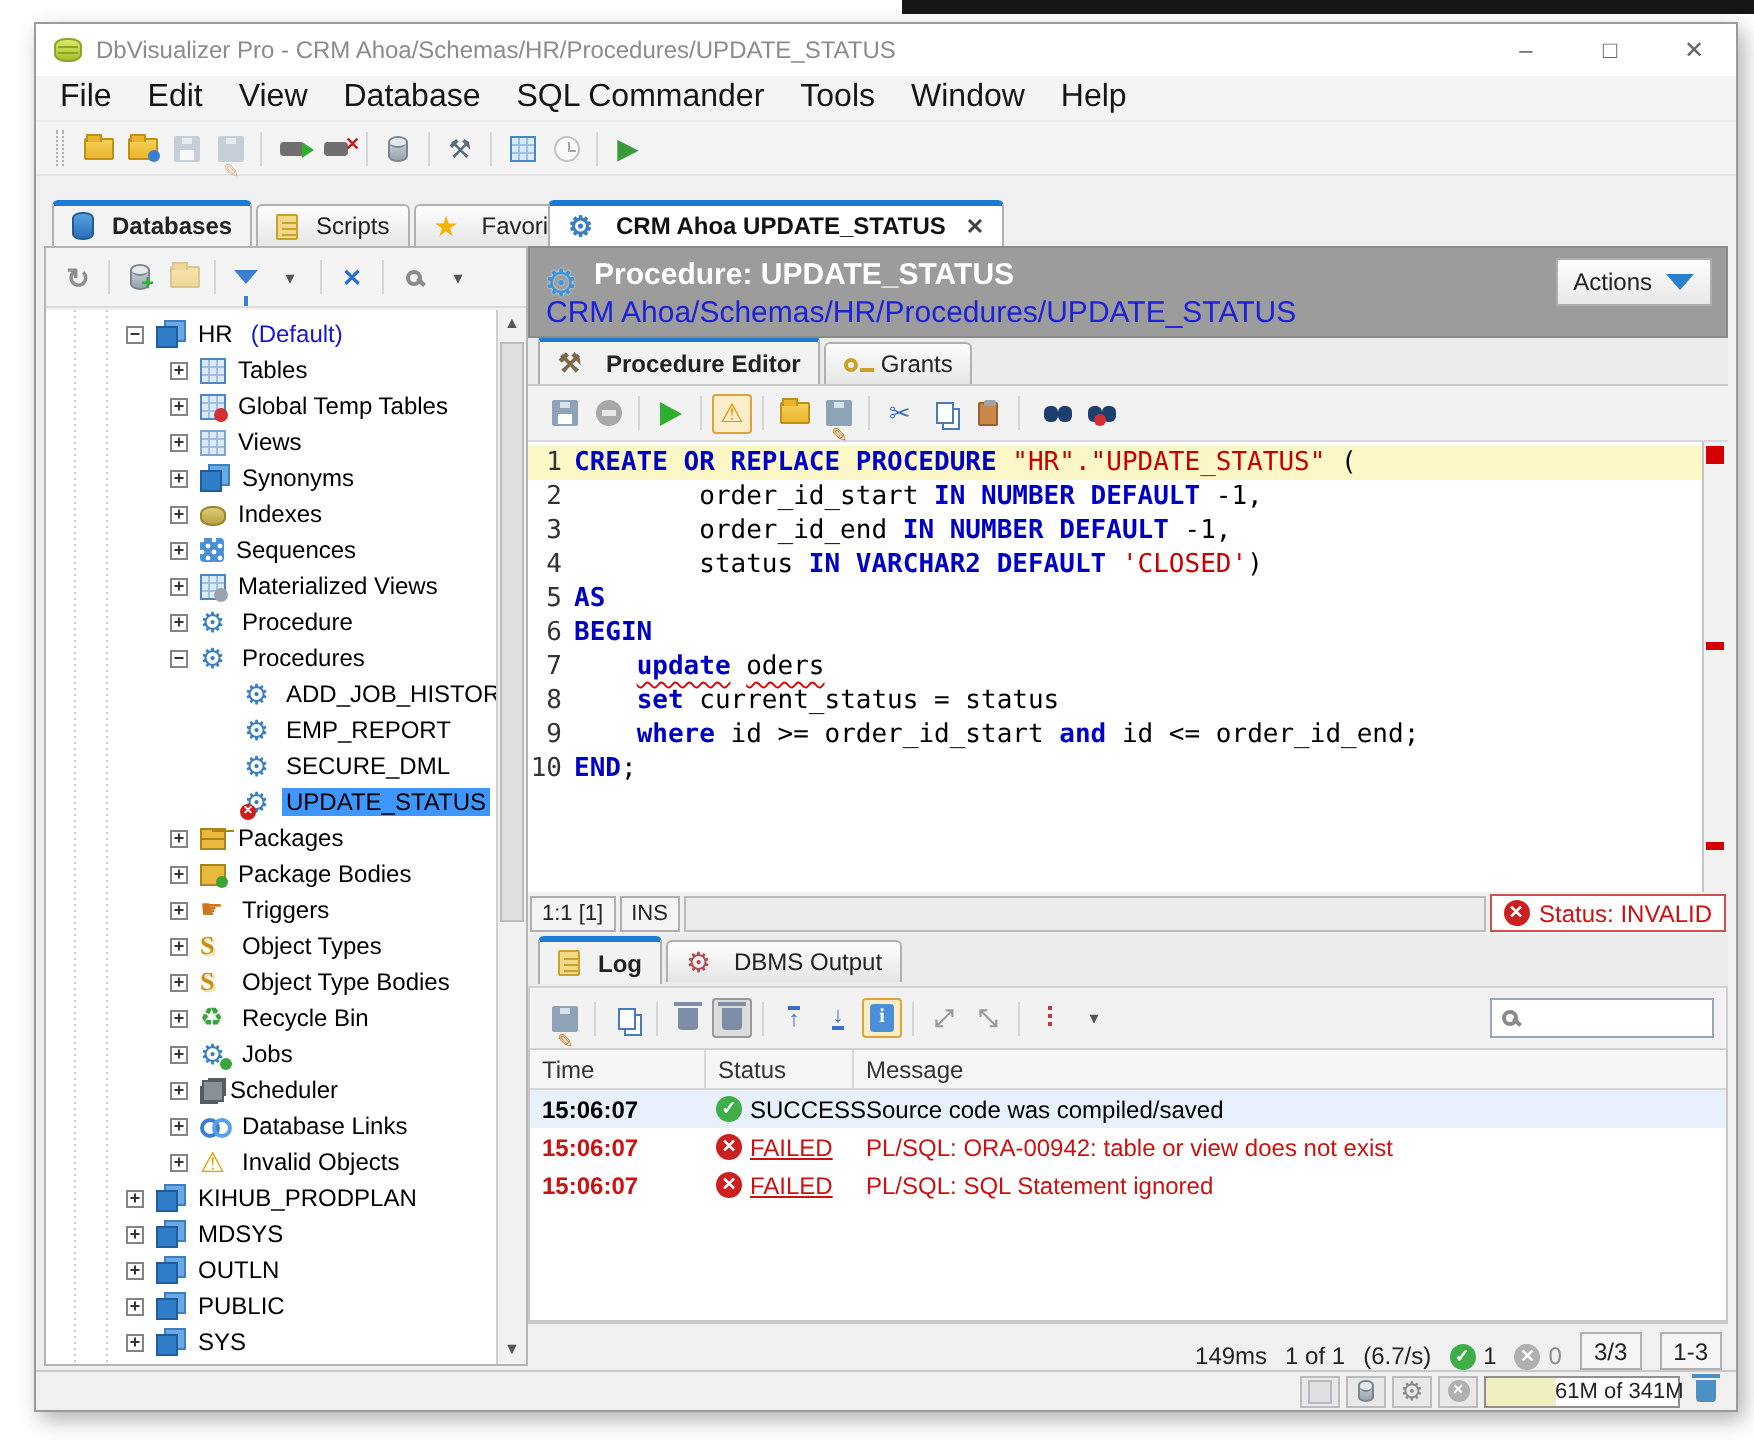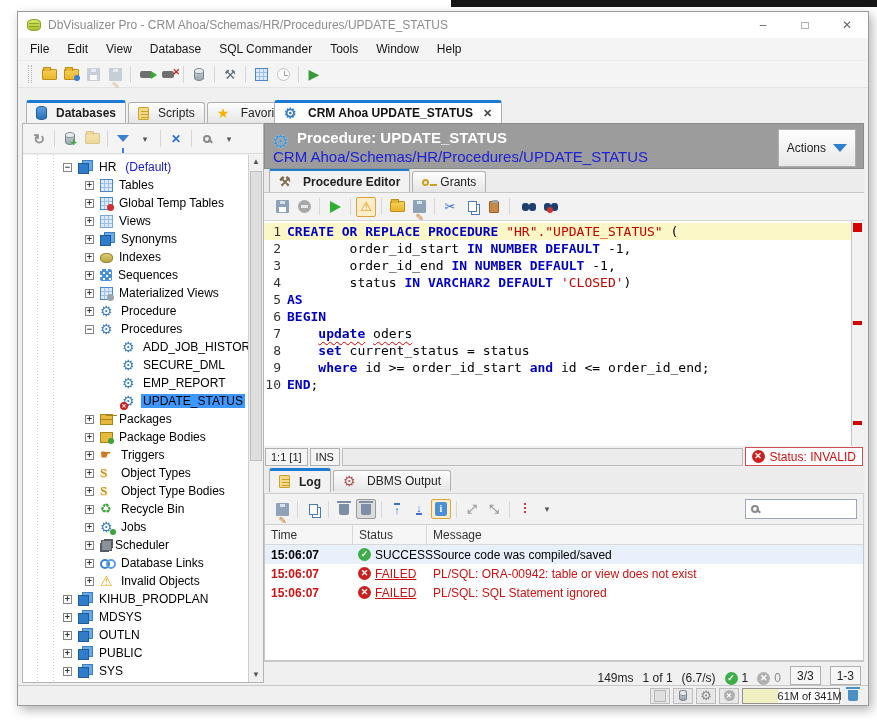--- a/index.html
+++ b/index.html
@@ -8,21 +8,21 @@
 .bg-strip{position:absolute;left:451px;top:0;width:426px;height:7px;background:#161616}
 .window{position:absolute;left:17px;top:11px;width:852px;height:695px;background:#f0f0f0;border:1px solid #9b9b9b;box-shadow:3px 4px 10px rgba(0,0,0,.3)}
 
 
 .titlebar{height:26px;background:#fff;display:flex;align-items:center;padding-left:9px}
 .appicon{width:14px;height:12px;border-radius:6px/4px;background:linear-gradient(#dce76a,#a8bf2e);border:1px solid #8aa625;position:relative;flex:none}
 .appicon::before{content:"";position:absolute;left:1px;right:1px;top:3px;height:1px;background:#8aa625;box-shadow:0 3px 0 #8aa625}
 .wtitle{flex:1;padding-left:7px;font-size:12px;color:#8c8c8c;white-space:nowrap;overflow:hidden}
 .wctl{width:42px;height:100%;display:flex;align-items:center;justify-content:center;color:#666;font-size:12px}
 .menubar{height:23px;background:#f4f4f4;display:flex;align-items:center;padding-left:3px;border-bottom:1px solid #ececec}
-.mitem{padding:0 9px;height:100%;display:flex;align-items:center;font-size:12px;color:#151515}
+.mitem{padding:0 9px;height:100%;display:flex;align-items:center;font-size:16px;color:#151515}
 .toolbar{height:27px;background:#f4f4f4;display:flex;align-items:center;padding-left:10px;border-bottom:1px solid #e4e4e4}
 .grip{width:4px;height:18px;border-left:1px dotted #b0b0b0;border-right:1px dotted #b0b0b0;margin-right:6px}
 .tbi{width:20px;height:20px;display:flex;align-items:center;justify-content:center;position:relative;margin:0 1px;flex:none}
 .tbi.sel{border:1px solid #e0a23a;background:#fdeec9;border-radius:2px}
 .tbsep{width:1px;height:17px;background:#d6d6d6;margin:0 4px;flex:none}
 
 
 .ic{position:relative;display:inline-block}
 .folder{width:15px;height:11px;background:linear-gradient(#f7cf57,#eab52c);border:1px solid #c08f18;border-radius:1px}
 .folder::before{content:"";position:absolute;top:-3px;left:0;width:6px;height:3px;background:#eab52c;border:1px solid #c08f18;border-bottom:none}
@@ -125,21 +125,21 @@
 
 
 .rightcol{position:absolute;left:246px;top:88px;right:4px;height:585px;display:flex;flex-direction:column}
 .doctabs{height:23px;display:flex;align-items:flex-end;padding-left:10px}
 .doctab{height:23px;display:flex;align-items:center;gap:6px;padding:0 9px;font-size:12px;font-weight:bold;color:#111;background:#fff;border:1px solid #b0b0b0;border-bottom:none;border-top:3px solid #1d7ad3;border-radius:3px 3px 0 0}
 .doctab .x{color:#444;font-size:11px;font-weight:bold;padding-left:4px}
 .phead{height:46px;background:#9c9c9c;border:1px solid #8a8a8a;position:relative}
 .pgear{position:absolute;left:7px;top:6px;font-size:19px;color:#3f93d6;text-shadow:0 0 1px #fff}
 .ptitle{position:absolute;left:32px;top:5px;font-size:15px;font-weight:bold;color:#fff}
 .pbread{position:absolute;left:8px;bottom:3px;font-size:15px;color:#1d22d8}
-.actions{position:absolute;right:7px;top:5px;height:38px;background:linear-gradient(#fefefe,#e8e8e8);border:1px solid #aeaeae;display:flex;align-items:center;padding:0 8px;font-size:12px;color:#222;gap:7px}
+.actions{position:absolute;right:7px;top:5px;height:24px;background:linear-gradient(#fefefe,#e8e8e8);border:1px solid #aeaeae;display:flex;align-items:center;padding:0 8px;font-size:12px;color:#222;gap:7px}
 .actions .dcaret{width:0;height:0;border-left:7px solid transparent;border-right:7px solid transparent;border-top:8px solid #2a7fd0}
 .etabs{height:24px;background:#ececec;display:flex;align-items:flex-end;padding-left:5px;border-bottom:1px solid #c8c8c8}
 .etab{height:21px;display:flex;align-items:center;gap:5px;padding:0 9px;font-size:12px;color:#222;background:linear-gradient(#fdfdfd,#e6e6e6);border:1px solid #b0b0b0;border-bottom:none;border-radius:3px 3px 0 0;margin-right:2px}
 .etab.active{height:24px;background:#f2f2f2;border-top:3px solid #1d7ad3;font-weight:bold}
 .etoolbar{height:28px;background:#f2f2f2;display:flex;align-items:center;padding-left:7px;border-bottom:1px solid #d8d8d8}
 .codewrap{height:225px;background:#fff;display:flex}
 .codearea{flex:1;font-family:"DejaVu Sans Mono","Liberation Mono",monospace;font-size:13px;line-height:17px;padding-top:2px;overflow:hidden}
 .cl{display:flex;white-space:pre}
 .cl .ln{width:23px;text-align:right;padding-right:6px;color:#333;flex:none}
 .cl.cur{background:#fbf7c6}
@@ -353,26 +353,26 @@
               <span class="tlabel">Procedures</span>
             </div>
             <div class="trow" style="padding-left: 84px;">
               <span class="tspacer"></span>
               <span class="ti gear"></span>
               <span class="tlabel">ADD_JOB_HISTORY</span>
             </div>
             <div class="trow" style="padding-left: 84px;">
               <span class="tspacer"></span>
               <span class="ti gear"></span>
-              <span class="tlabel">SECURE_DML</span>
+              <span class="tlabel">EMP_REPORT</span>
             </div>
             <div class="trow" style="padding-left: 84px;">
               <span class="tspacer"></span>
               <span class="ti gear"></span>
-              <span class="tlabel">EMP_REPORT</span>
+              <span class="tlabel">SECURE_DML</span>
             </div>
             <div class="trow selected" style="padding-left: 84px;">
               <span class="tspacer"></span>
               <span class="ti gear-error"></span>
               <span class="tlabel">UPDATE_STATUS</span>
             </div>
             <div class="trow" style="padding-left: 62px;">
               <span class="texp">+</span>
               <span class="ti package"></span>
               <span class="tlabel">Packages</span>

